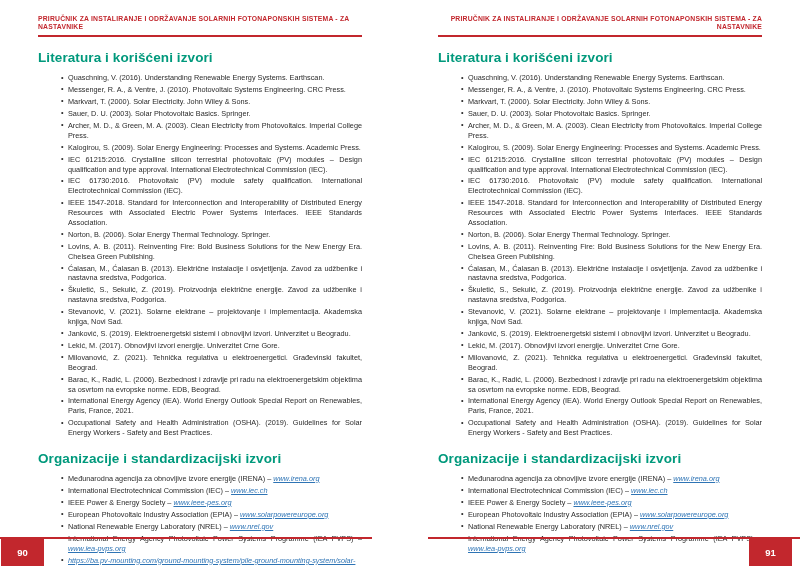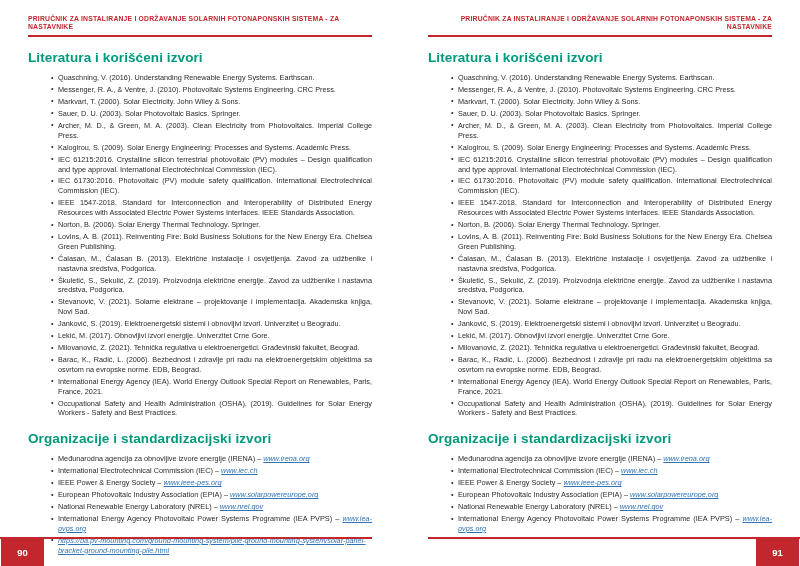--- a/index.html
+++ b/index.html
@@ -5,41 +5,41 @@
   :root{
     --accent-red:#C2272D;
     --heading-teal:#00997C;
     --link-blue:#2E74B5;
     --text-color:#2B2B2B;
   }
   *{margin:0;padding:0;box-sizing:border-box;}
   html,body{width:800px;height:566px;background:#FFFFFF;}
   body{font-family:"Liberation Sans","DejaVu Sans",sans-serif;color:var(--text-color);}
   .spread{display:flex;width:800px;height:566px;background:#FFFFFF;}
-  .page{position:relative;width:400px;height:566px;padding:0 28px;overflow:hidden;}
+  .page{position:relative;width:400px;height:566px;padding:0 38px;overflow:hidden;}
 
   .running-head{padding-top:15px;}
   .running-title{font-size:6.8px;line-height:8px;font-weight:bold;color:var(--accent-red);letter-spacing:.2px;}
   .page-right .running-title{text-align:right;}
   .head-rule{margin-top:4px;height:2px;background:var(--accent-red);}
 
   h2.section-heading{margin:13px 0 8px;font-size:13.5px;line-height:15px;font-weight:bold;color:var(--heading-teal);letter-spacing:.1px;}
 
   ul.ref-list{list-style:none;margin:0 0 0 24px;padding:0;}
   ul.top-links{margin-top:15px;}
   li.ref-item{position:relative;padding-left:6px;margin-bottom:2.2px;font-size:7.3px;line-height:9.8px;text-align:justify;color:var(--text-color);}
   li.ref-item::before{content:"\2022";position:absolute;left:-1px;top:-0.5px;font-size:7.3px;color:var(--text-color);}
   .ref-link{color:var(--link-blue);font-style:italic;text-decoration:underline;overflow-wrap:anywhere;cursor:pointer;}
 
   .foot-rule{position:absolute;bottom:27px;height:2px;background:var(--accent-red);}
   .page-left .foot-rule{left:0;right:28px;}
   .page-right .foot-rule{left:28px;right:0;}
   .page-num{position:absolute;bottom:0;width:43px;height:27px;background:var(--accent-red);color:#FFFFFF;font-size:9.5px;font-weight:bold;display:flex;align-items:center;justify-content:center;}
   .page-left .page-num{left:1px;}
-  .page-right .page-num{right:1px;}
+  .page-right .page-num{right:8px;}
 </style>
 </head>
 <body>
 
 <div class="spread">
 
   <section class="page page-left">
     <header class="running-head">
       <div class="running-title">PRIRUČNIK ZA INSTALIRANJE I ODRŽAVANJE SOLARNIH FOTONAPONSKIH SISTEMA - ZA NASTAVNIKE</div>
       <div class="head-rule"></div>

